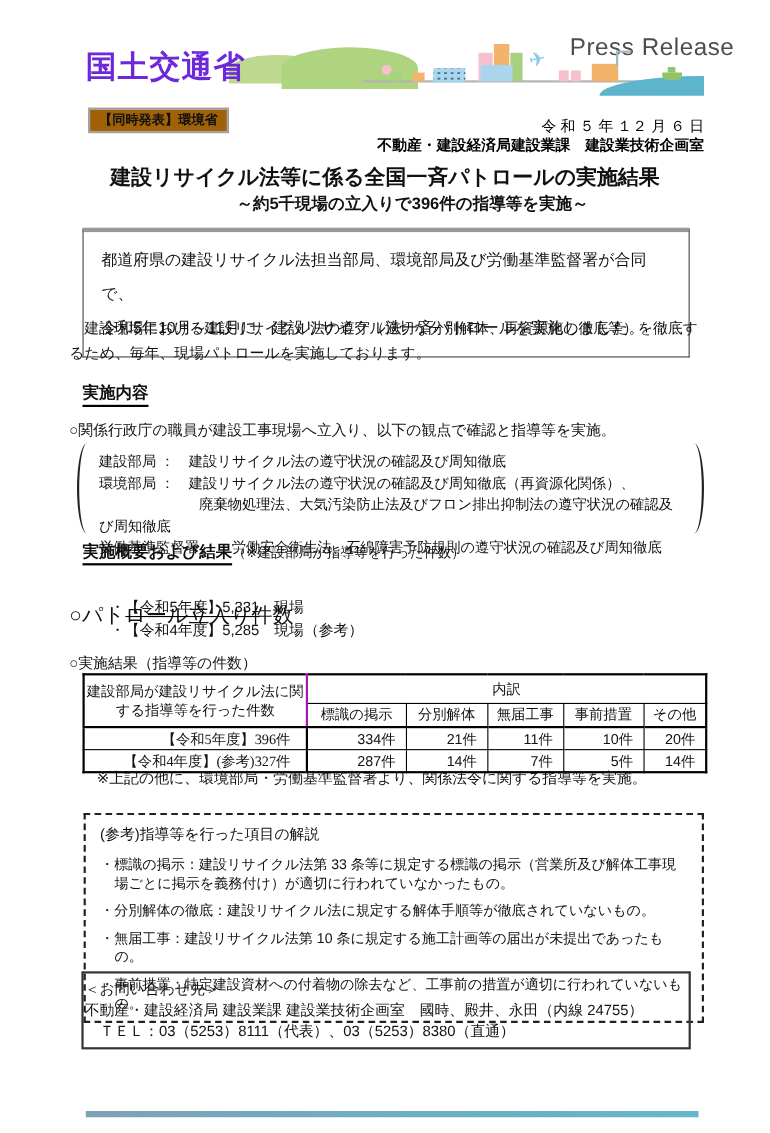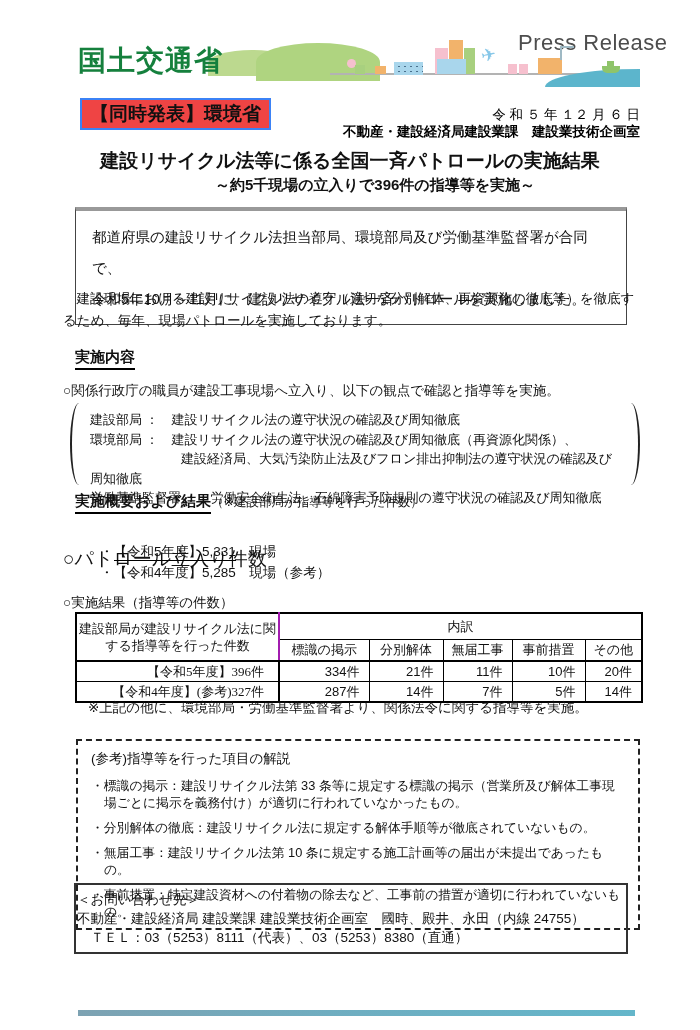--- a/index.html
+++ b/index.html
@@ -1,23 +1,23 @@
 <!DOCTYPE html>
 <html><head>
 <meta charset="utf-8">
 <style>
   html,body{margin:0;padding:0;background:#fff;}
   body{font-family:"Liberation Sans","DejaVu Sans",sans-serif;color:#111;}
   .page{position:relative;width:700px;height:1016px;background:#fff;overflow:hidden;}
 
   
   .press-release{position:absolute;left:518px;top:30px;font-size:22px;color:#4d4d4d;letter-spacing:.5px;}
-  .logo-jp{position:absolute;left:78px;top:42px;font-size:28px;font-weight:bold;letter-spacing:1px;color:#15803d;}
+  .logo-jp{position:absolute;left:78px;top:42px;font-size:28px;font-weight:bold;letter-spacing:1px;color:#6d28d9;}
   .logo-en{position:absolute;left:78px;top:79px;font-size:10.5px;color:#222;}
-  .joint-box{position:absolute;left:80px;top:98px;border:2px solid #3b82f6;padding:1px 8px;font-size:19px;font-weight:bold;background:#ef4444;}
+  .joint-box{position:absolute;left:80px;top:98px;border:2px solid #a3a3a3;padding:1px 8px;font-size:12px;font-weight:bold;background:#a16207;}
   .hdr-date{position:absolute;right:60px;top:106px;font-size:13.5px;color:#000;}
   .hdr-dept{position:absolute;right:60px;top:123px;font-size:13.5px;font-weight:bold;color:#000;}
 
   
   .illus{position:absolute;left:0;top:0;width:700px;height:100px;}
   .illus div{position:absolute;}
   .hill{background:#afd480;border-radius:100% 100% 0 0;}
   .hill1{left:208px;top:50px;width:88px;height:26px;background:#bcd98f;}
   .hill2{left:256px;top:43px;width:124px;height:38px;}
   .groundline{left:330px;top:73px;width:310px;height:2px;background:#b3b3b3;}
@@ -139,21 +139,21 @@
   <div class="intro">　建設現場における建設リサイクル法の遵守（適切な分別解体、再資源化の徹底等）を徹底するため、毎年、現場パトロールを実施しております。</div>
 
   <div class="s1-head-wrap">
     <span class="sec-head">実施内容</span>
   </div>
   <div class="s1-lead">○関係行政庁の職員が建設工事現場へ立入り、以下の観点で確認と指導等を実施。</div>
 
   <div class="paren-box">
     <div>建設部局 ：　建設リサイクル法の遵守状況の確認及び周知徹底</div>
     <div>環境部局 ：　建設リサイクル法の遵守状況の確認及び周知徹底（再資源化関係）、</div>
-    <div>　　　　　　　建設経済局、大気汚染防止法及びフロン排出抑制法の遵守状況の確認及び周知徹底</div>
+    <div>　　　　　　　廃棄物処理法、大気汚染防止法及びフロン排出抑制法の遵守状況の確認及び周知徹底</div>
     <div>労働基準監督署 ：　労働安全衛生法、石綿障害予防規則の遵守状況の確認及び周知徹底</div>
   </div>
 
   <div class="s2-head-wrap">
     <span class="sec-head">実施概要および結果</span><span class="s2-note">（※建設部局が指導等を行った件数）</span>
   </div>
   <div class="patrol-head">○パトロール立入り件数</div>
 
   <div class="patrol-item pi1"><span>・</span><span class="u-part">【令和5年度】5,331</span><span>　現場</span></div>
   <div class="patrol-item pi2"><span>・【令和4年度】5,285　現場（参考）</span><span></span></div>

